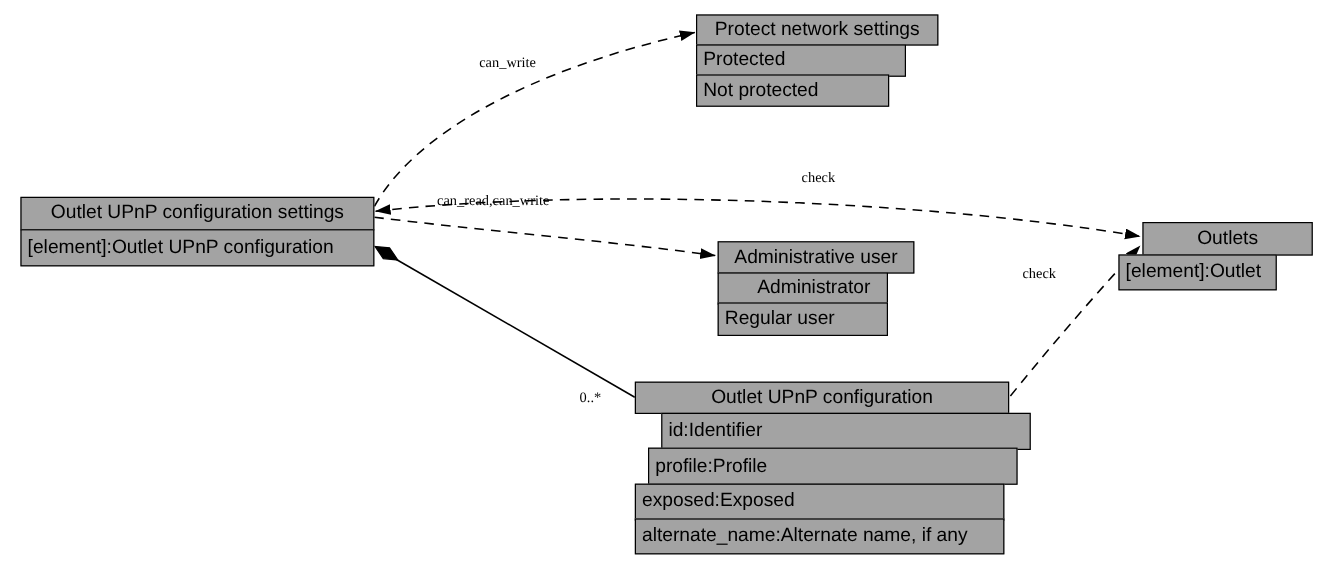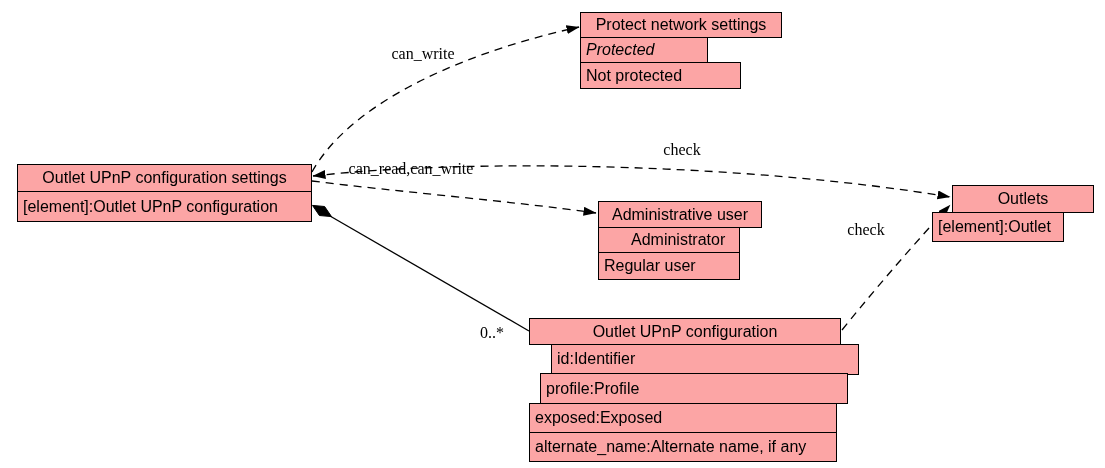--- a/index.html
+++ b/index.html
@@ -13,35 +13,35 @@
   }
   #edges {
     position: absolute;
     left: 0; top: 0;
     width: 1105px; height: 468px;
   }
   .cell {
     position: absolute;
     box-sizing: border-box;
     border: 1.5px solid #000000;
-    background: #fca5a5;
+    background: #a3a3a3;
     color: #000000;
     font-size: 16px;
     line-height: 1;
     display: flex;
     align-items: center;
     white-space: nowrap;
     overflow: hidden;
     padding: 0 4px 0 5px;
   }
   .cell.title { justify-content: center; padding: 0 3px; }
   .edge-label {
     position: absolute;
     font-family: "Liberation Serif", serif;
-    font-size: 16px;
+    font-size: 12px;
     color: #000000;
     white-space: nowrap;
     transform: translateX(-50%);
     line-height: 1;
   }
 </style>
 </head>
 <body>
 
 <div id="diagram">
@@ -63,21 +63,21 @@
 
     <path d="M330,216 L529,331" fill="none" stroke="#000000" stroke-width="1.3"></path>
 
     <polygon points="312.5,205.4 319.4,215.5 331.5,216.6 324.6,206.5" fill="#000000" stroke="#000000" stroke-width="1"></polygon>
   </svg>
 
   <div class="cell title" style="left:17px; top:164px; width:295px; height:28px;">Outlet UPnP configuration settings</div>
   <div class="cell" style="left:17px; top:191px; width:295px; height:31px;">[element]:Outlet UPnP configuration</div>
 
   <div class="cell title" style="left:580px; top:12px; width:202px; height:26px;">Protect network settings</div>
-  <div class="cell" style="left:580px; top:36.5px; width:128px; height:27px;font-style:italic;">Protected</div>
+  <div class="cell" style="left:580px; top:36.5px; width:175px; height:27px;">Protected</div>
   <div class="cell" style="left:580px; top:62px; width:161px; height:27px;">Not protected</div>
 
   <div class="cell title" style="left:598px; top:201px; width:164px; height:27px;">Administrative user</div>
   <div class="cell" style="left:598px; top:226.5px; width:142px; height:27px;padding-left:32px;">Administrator</div>
   <div class="cell" style="left:598px; top:252px; width:142px; height:28px;">Regular user</div>
 
   <div class="cell title" style="left:952px; top:185px; width:142px; height:28px;">Outlets</div>
   <div class="cell" style="left:932px; top:211.5px; width:132px; height:30px;">[element]:Outlet</div>
 
   <div class="cell title" style="left:529px; top:318px; width:312px; height:27px;">Outlet UPnP configuration</div>

